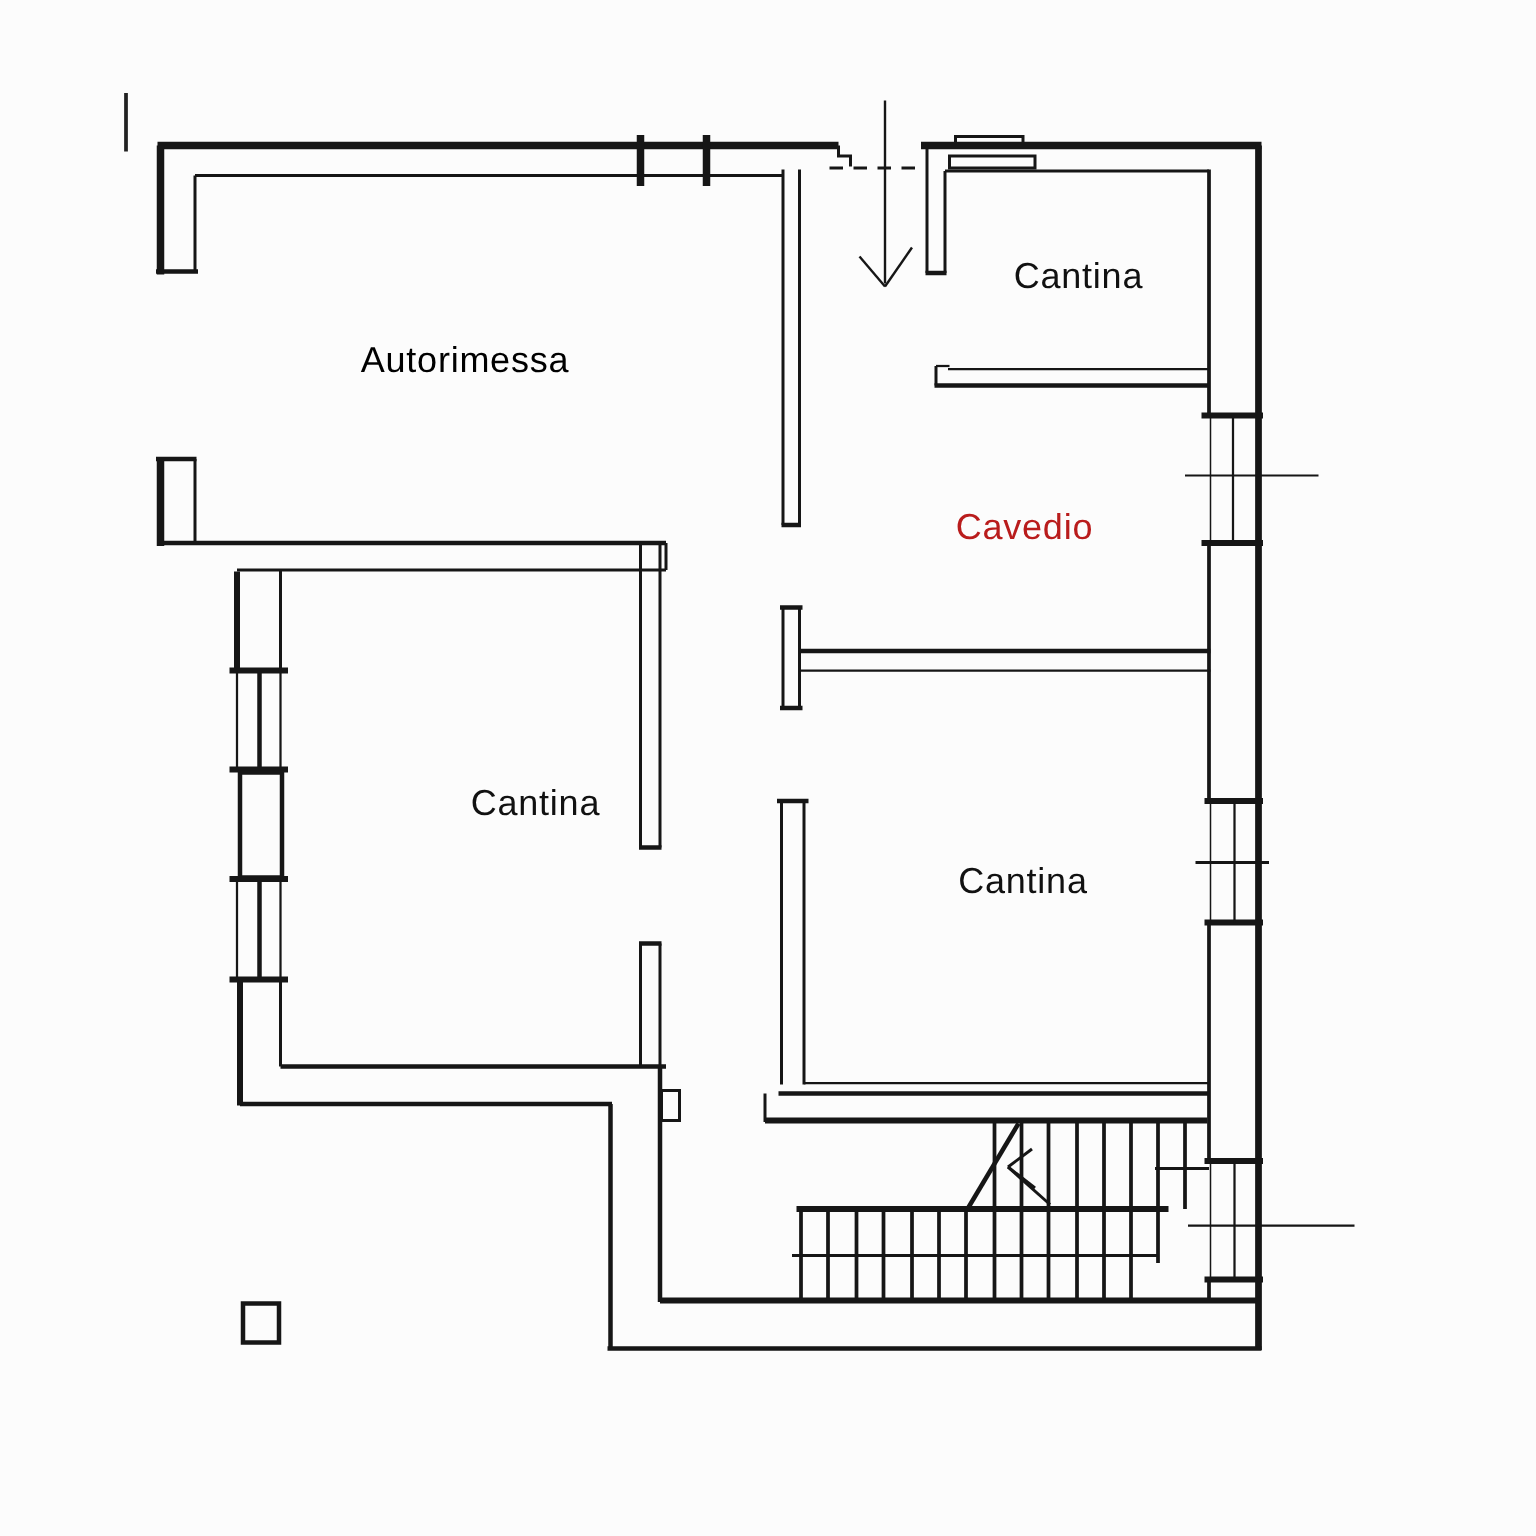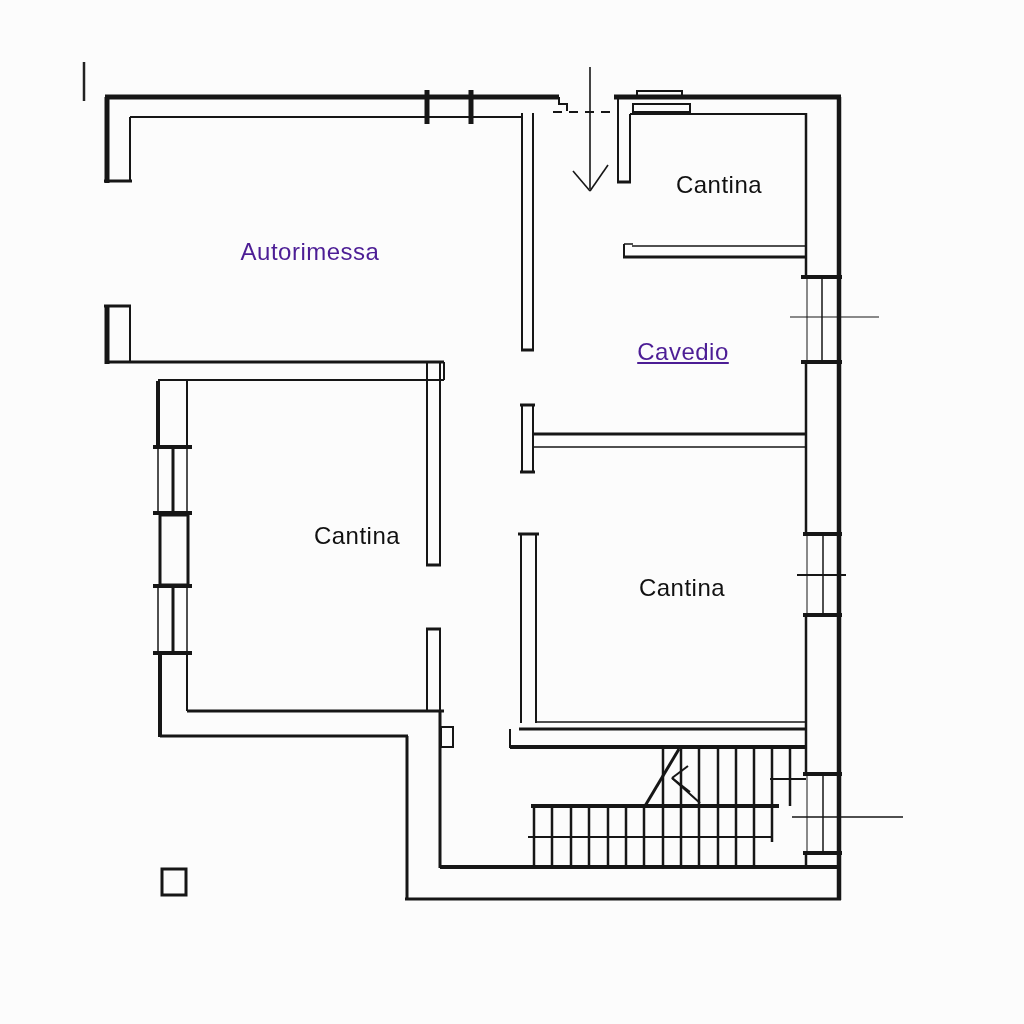--- a/index.html
+++ b/index.html
@@ -218,23 +218,23 @@
     <g>
       <rect x="162" y="869" width="24" height="26" stroke-width="3"></rect>
     </g>
 
     <g>
       <line x1="84" y1="62" x2="84" y2="101" stroke-width="2.5" stroke="#222"></line>
     </g>
   </g>
 </svg>
 
-<div class="room-label" style="left: 310px; top: 252px; color: #4c1d95;">Autorimessa</div>
+<div class="room-label" style="left: 310px; top: 241px; color: #000000;">Autorimessa</div>
 
 <div class="room-label" style="left: 719px; top: 185px; color: rgb(17, 17, 17);">Cantina</div>
 
-<div class="room-label" style="left: 683px; top: 352px; color: #4c1d95; text-decoration: underline;">Cavedio</div>
+<div class="room-label" style="left: 683px; top: 352px; color: #b91c1c;">Cavedio</div>
 
 <div class="room-label" style="left: 357px; top: 536px; color: rgb(17, 17, 17);">Cantina</div>
 
 <div class="room-label" style="left: 682px; top: 588px; color: rgb(17, 17, 17);">Cantina</div>
 
 </div>
 
 </body></html>

